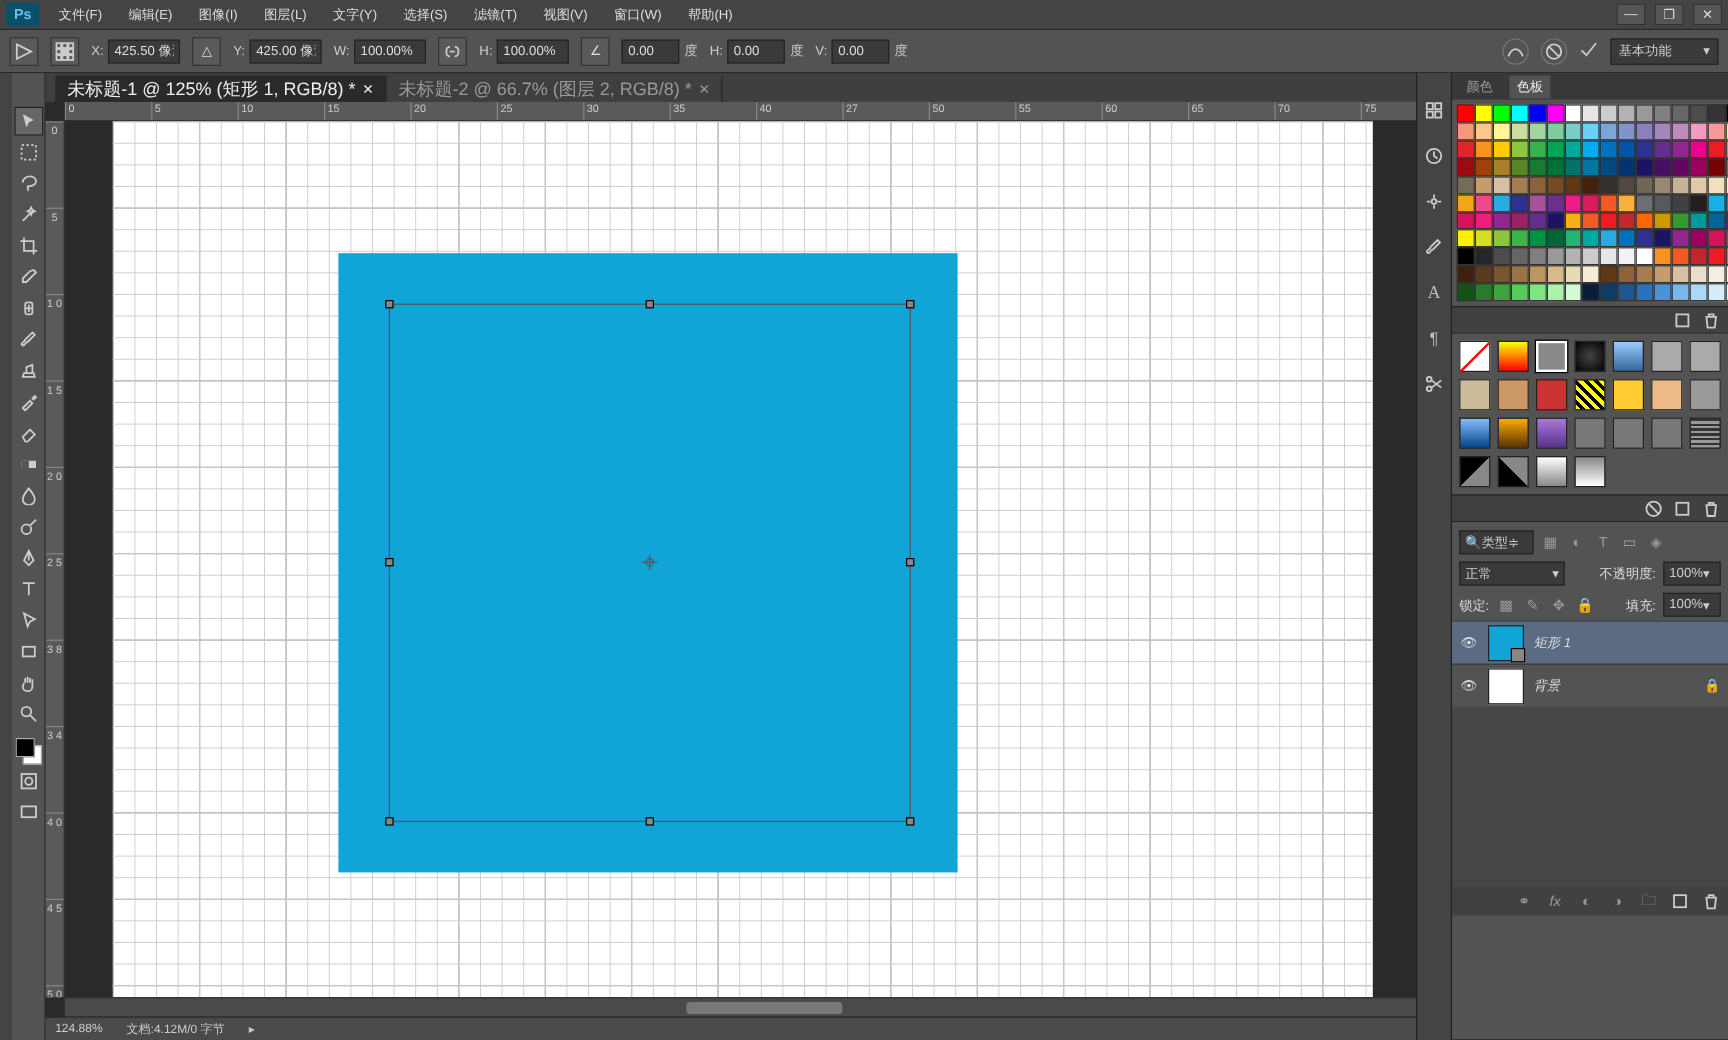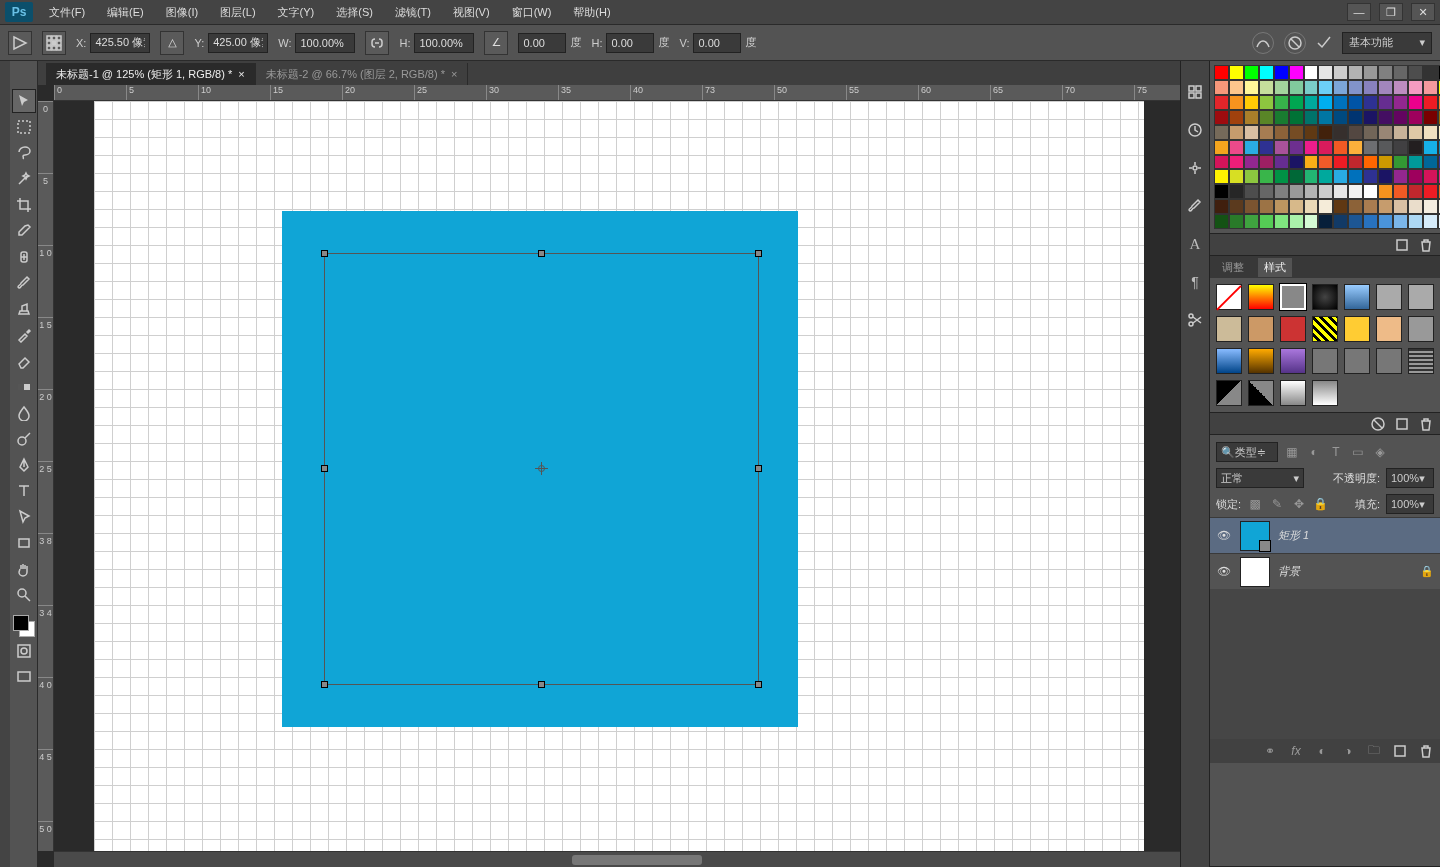--- a/index.html
+++ b/index.html
@@ -29,21 +29,21 @@
 .leftgutter{width:10px;background:#444;}
 .toolbox { width:28px; background:#535353; border-right:1px solid #2a2a2a; display:flex; flex-direction:column; align-items:center; padding-top:28px; gap:2px;}
 .tool-btn{width:24px;height:24px;display:flex;align-items:center;justify-content:center;color:#ccc;}
 .tool-btn.active{background:#666;border:1px solid #222;}
 .color-swatch{width:22px;height:22px;margin-top:6px;position:relative;}
 .fg-color{position:absolute;width:16px;height:16px;background:#000;border:1px solid #aaa;top:0;left:0;}
 .bg-color{position:absolute;width:16px;height:16px;background:#fff;border:1px solid #aaa;top:6px;left:6px;}
 
 .document-area{flex:1;display:flex;flex-direction:column;background:#2a2a2a;}
 .doc-tabs{height:24px;background:#3f3f3f;display:flex;align-items:flex-end;padding-left:8px;}
-.doc-tab{height:22px;padding:0 10px;display:flex;align-items:center;gap:6px;font-size:11px;color:#999;border-right:1px solid #2a2a2a;}
+.doc-tab{height:22px;padding:0 10px;display:flex;align-items:center;gap:6px;font-size:15px;color:#999;border-right:1px solid #2a2a2a;}
 .doc-tab.active{background:#2a2a2a;color:#eee;}
 .tab-close{cursor:pointer;}
 
 .canvas-wrap{flex:1;position:relative;background:#2a2a2a;}
 .ruler-h{position:absolute;top:0;left:16px;right:0;height:16px;background:#5a5a5a;border-bottom:1px solid #333;display:flex;color:#ccc;font-size:9px;overflow:hidden;}
 .ruler-h span{width:72px;flex:0 0 72px;border-left:1px solid #888;padding-left:2px;}
 .ruler-v{position:absolute;top:16px;left:0;width:16px;bottom:16px;background:#5a5a5a;border-right:1px solid #333;display:flex;flex-direction:column;color:#ccc;font-size:9px;overflow:hidden;}
 .ruler-v span{height:72px;flex:0 0 72px;border-top:1px solid #888;padding-top:2px;writing-mode:horizontal-tb;text-align:center;}
 .canvas-viewport{position:absolute;top:16px;left:16px;right:0;bottom:16px;overflow:hidden;background:#2a2a2a;}
 .canvas{position:absolute;top:0;left:40px;width:1050px;height:780px;background:#fff;
@@ -352,21 +352,21 @@
       <div class="ruler-h" id="ruler-h">
           <span>0</span>
           <span>5</span>
           <span>10</span>
           <span>15</span>
           <span>20</span>
           <span>25</span>
           <span>30</span>
           <span>35</span>
           <span>40</span>
-          <span>73</span>
+          <span>27</span>
           <span>50</span>
           <span>55</span>
           <span>60</span>
           <span>65</span>
           <span>70</span>
           <span>75</span>
         </div>
       <div class="ruler-v" id="ruler-v">
           <span>0</span>
           <span>5</span>
@@ -395,20 +395,25 @@
             <div class="t-center">
                 <div class="ring"></div>
               </div>
           </div>
         </div>
       </div>
       <div class="hscroll">
           <div class="thumb"></div>
         </div>
     </div>
+    <div class="status-bar">
+      <span>124.88%</span>
+      <span>文档:4.12M/0 字节</span>
+      <span>▸</span>
+    </div>
   </div>
 
   <div class="center-strip">
     <div class="strip-ic">
         <svg viewBox="0 0 16 16">
           <rect x="2" y="2" width="5" height="5"></rect>
           <rect x="9" y="2" width="5" height="5"></rect>
           <rect x="2" y="9" width="5" height="5"></rect>
           <rect x="9" y="9" width="5" height="5"></rect>
         </svg>
@@ -437,20 +442,24 @@
           <circle cx="4" cy="4" r="2"></circle>
           <circle cx="4" cy="12" r="2"></circle>
           <path d="M6 5l8 6M6 11l8-6"></path>
         </svg>
       </div>
   </div>
 
   <div class="panels">
 
     <div class="panel">
+      <div class="panel-tabs">
+        <span class="ptab">颜色</span>
+        <span class="ptab active">色板</span>
+      </div>
       <div class="panel-body swatches-body" id="swatches">
           <div class="sw" style="background: rgb(255, 0, 0);"></div>
           <div class="sw" style="background: rgb(255, 255, 0);"></div>
           <div class="sw" style="background: rgb(0, 255, 0);"></div>
           <div class="sw" style="background: rgb(0, 255, 255);"></div>
           <div class="sw" style="background: rgb(0, 0, 255);"></div>
           <div class="sw" style="background: rgb(255, 0, 255);"></div>
           <div class="sw" style="background: rgb(255, 255, 255);"></div>
           <div class="sw" style="background: rgb(230, 230, 230);"></div>
           <div class="sw" style="background: rgb(204, 204, 204);"></div>
@@ -630,24 +639,20 @@
           </span>
         <span class="pf-ic">
             <svg viewBox="0 0 16 16">
               <path d="M4 5h8l-1 9H5zM6 5V3h4v2"></path>
             </svg>
           </span>
       </div>
     </div>
 
     <div class="panel">
-      <div class="panel-tabs">
-        <span class="ptab">调整</span>
-        <span class="ptab active">样式</span>
-      </div>
       <div class="panel-body styles-body">
         <div class="style-thumb" style="background:#fff;position:relative">
             <div style="position:absolute;width:140%;height:2px;background:red;top:50%;left:-20%;transform:rotate(-45deg)"></div>
           </div>
         <div class="style-thumb" style="background:linear-gradient(#ff0,#f00)"></div>
         <div class="style-thumb" style="background:#888;border:2px solid #fff;outline:1px solid #000"></div>
         <div class="style-thumb" style="background:radial-gradient(#444,#000)"></div>
         <div class="style-thumb" style="background:linear-gradient(#9cf,#369)"></div>
         <div class="style-thumb" style="background:#aaa"></div>
         <div class="style-thumb" style="background:#aaa"></div>

